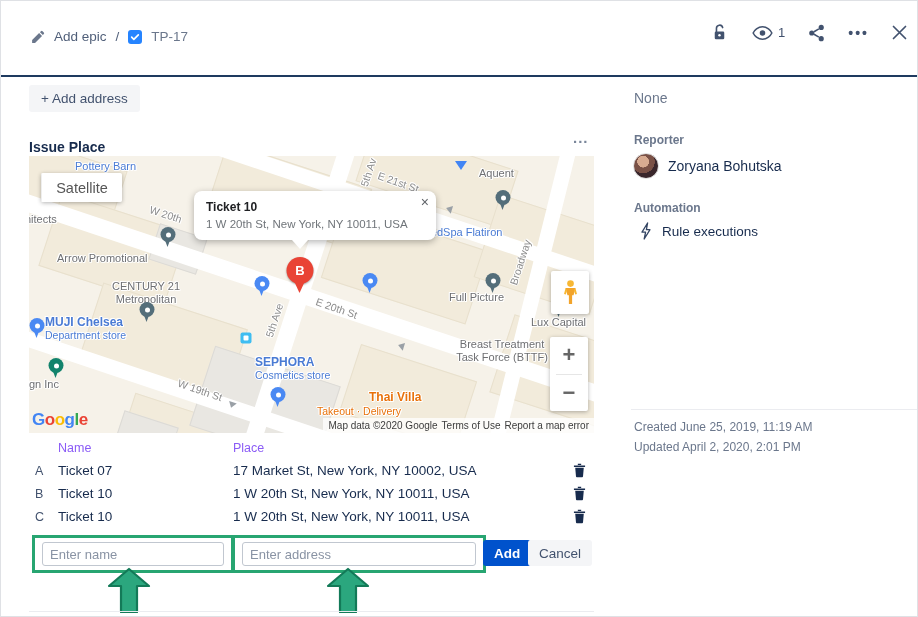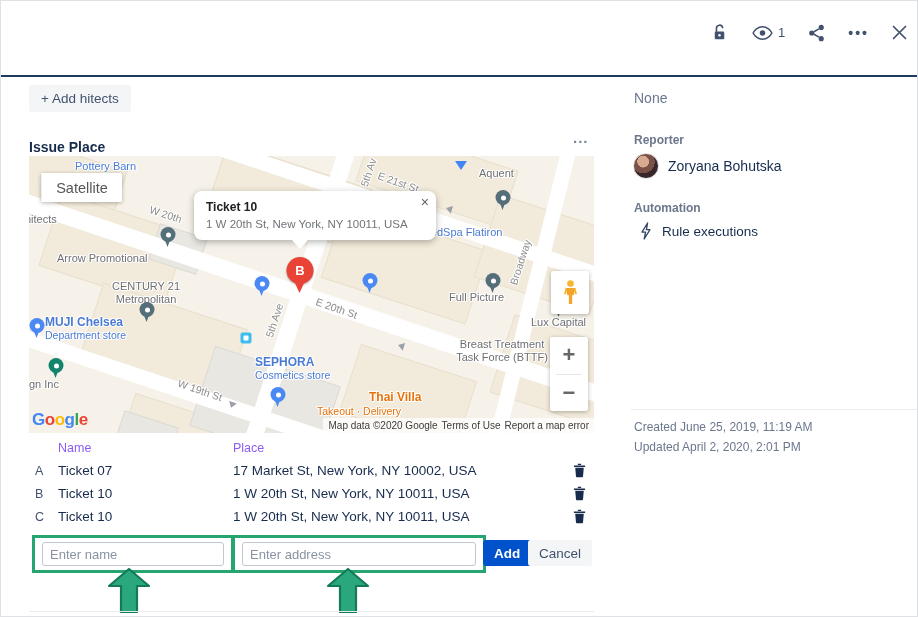--- a/index.html
+++ b/index.html
@@ -124,20 +124,35 @@
   .sb-auto-row span{font-size:13.5px;color:#172B4D;}
   .sb-div{position:absolute;left:630px;top:408px;width:288px;height:1px;background:#EBECF0;}
   .sb-ts{position:absolute;left:633px;font-size:12px;color:#6B778C;}
 </style>
 </head>
 <body>
 
 <div id="app">
 
   <div class="hdr">
+    <div class="crumbs">
+      <span style="display:flex;">
+        <svg width="14" height="14" viewBox="0 0 15 15">
+            <path fill="#6B778C" d="M10.6 1.3a1.3 1.3 0 011.8 0l1.3 1.3a1.3 1.3 0 010 1.8l-1 1-3.1-3.1 1-1zM8.7 3.2l3.1 3.1-7.5 7.5H1.2v-3.1l7.5-7.5z"></path>
+          </svg>
+      </span>
+      <span>Add epic</span>
+      <span>/</span>
+      <span class="chk">
+        <svg width="10" height="10" viewBox="0 0 12 12">
+            <path d="M2 6.2l2.6 2.6L10 3.4" stroke="#fff" stroke-width="2" fill="none" stroke-linecap="round" stroke-linejoin="round"></path>
+          </svg>
+      </span>
+      <span class="crumb-key">TP-17</span>
+    </div>
     <div class="hdr-icons">
       <span class="hicon">
         <svg width="19" height="19" viewBox="0 0 20 20">
             <path d="M6.8 9V5.6a3.3 3.3 0 016.5-.8" fill="none" stroke="#42526E" stroke-width="1.7" stroke-linecap="round"></path>
             <rect x="5" y="9" width="10" height="8.2" rx="1.3" fill="#42526E"></rect>
             <circle cx="10" cy="13" r="1.3" fill="#fff"></circle>
           </svg>
       </span>
       <span class="hicon">
         <span style="display:flex;">
@@ -160,21 +175,21 @@
       </span>
       <span class="hicon dots3">•••</span>
       <span class="hicon">
         <svg width="15" height="15" viewBox="0 0 15 15">
             <path d="M1.5 1.5l12 12M13.5 1.5l-12 12" stroke="#42526E" stroke-width="1.7" stroke-linecap="round"></path>
           </svg>
       </span>
     </div>
   </div>
 
-  <button class="add-reminder">+ Add hitects</button>
+  <button class="add-reminder">+ Add address</button>
   <div class="section-title">Issue Place</div>
   <div class="section-menu">...</div>
 
   <div class="map">
 
     <div>
       <div class="bldg" style="left:-30px;top:-5px;width:120px;height:60px;"></div>
       <div class="bldg" style="left:18px;top:55px;width:130px;height:75px;"></div>
       <div class="bldg" style="left:185px;top:8px;width:150px;height:62px;"></div>
       <div class="bldg" style="left:332px;top:-10px;width:150px;height:58px;"></div>

